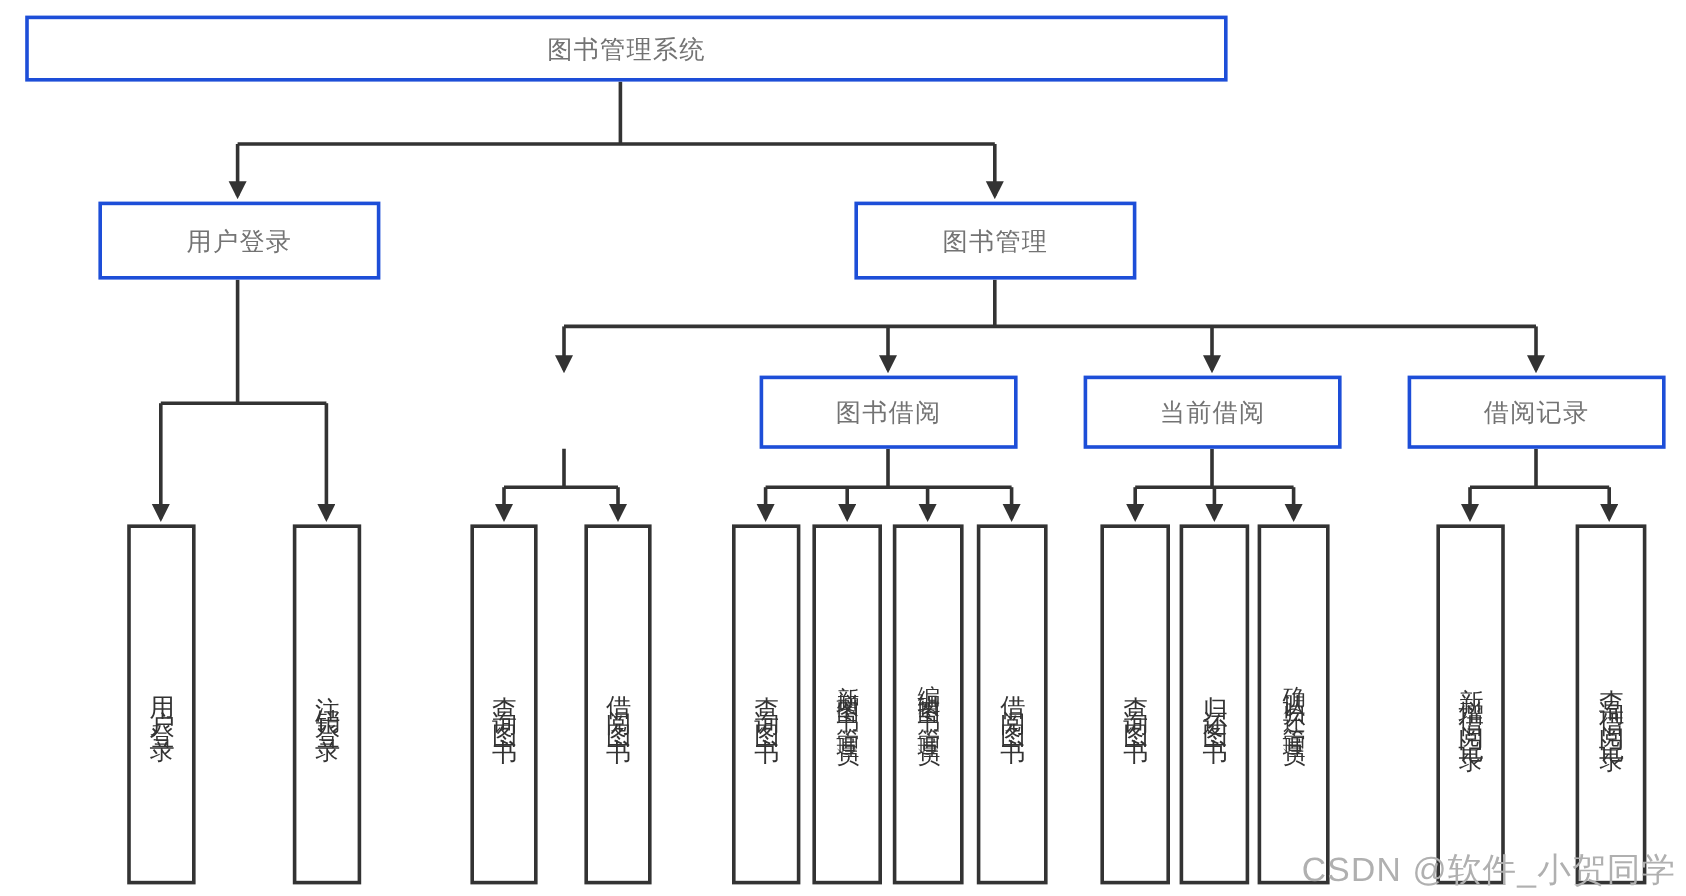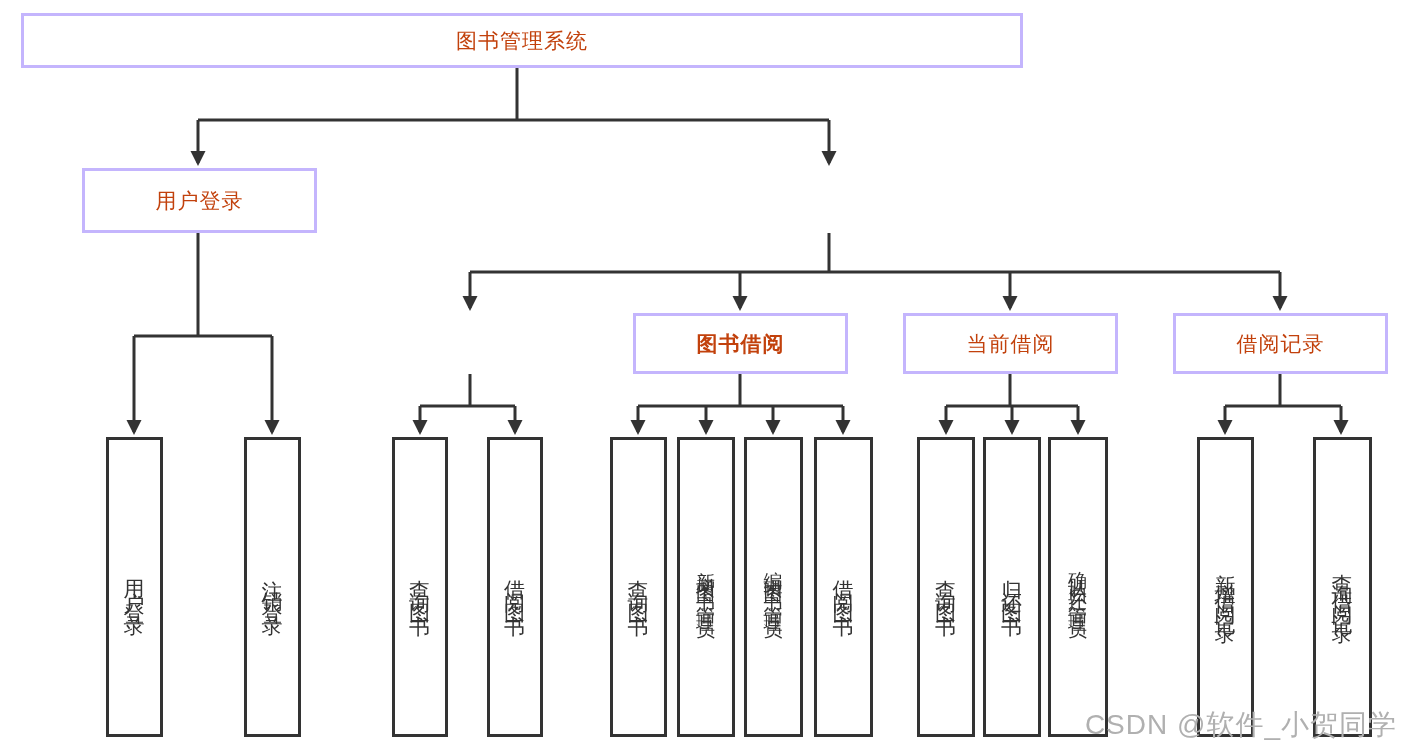--- a/index.html
+++ b/index.html
@@ -13,28 +13,28 @@
   }
   #connectors {
     position: absolute;
     left: 0; top: 0;
     width: 1405px; height: 747px;
     pointer-events: none;
   }
   .hbox {
     position: absolute;
     box-sizing: border-box;
-    border: 3px solid #c4b5fd;
+    border: 3px solid #1d4ed8;
     background: #ffffff;
     display: flex;
     align-items: center;
     justify-content: center;
     font-size: 21px;
     letter-spacing: 1px;
-    color: #c2410c;
+    color: #737373;
     white-space: nowrap;
   }
   .vbox {
     position: absolute;
     top: 437px;
     height: 300px;
     box-sizing: border-box;
     border: 3px solid #333333;
     background: #ffffff;
     display: flex;
@@ -115,22 +115,25 @@
     </g>
   </svg>
 
   <div class="hbox" style="left:21px; top:13px; width:1002px; height:55px;">
     <span>图书管理系统</span>
   </div>
 
   <div class="hbox" style="left:82px; top:168px; width:235px; height:65px;">
     <span>用户登录</span>
   </div>
+  <div class="hbox" style="left:712px; top:168px; width:235px; height:65px;">
+    <span>图书管理</span>
+  </div>
 
-  <div class="hbox" style="left:633px; top:313px; width:215px; height:61px;font-weight:bold;">
+  <div class="hbox" style="left:633px; top:313px; width:215px; height:61px;">
     <span>图书借阅</span>
   </div>
   <div class="hbox" style="left:1173px; top:313px; width:215px; height:61px;">
     <span>借阅记录</span>
   </div>
   <div class="hbox" style="left:903px; top:313px; width:215px; height:61px;">
     <span>当前借阅</span>
   </div>
 
   <div class="vbox" style="left:106px; width:57px;">

